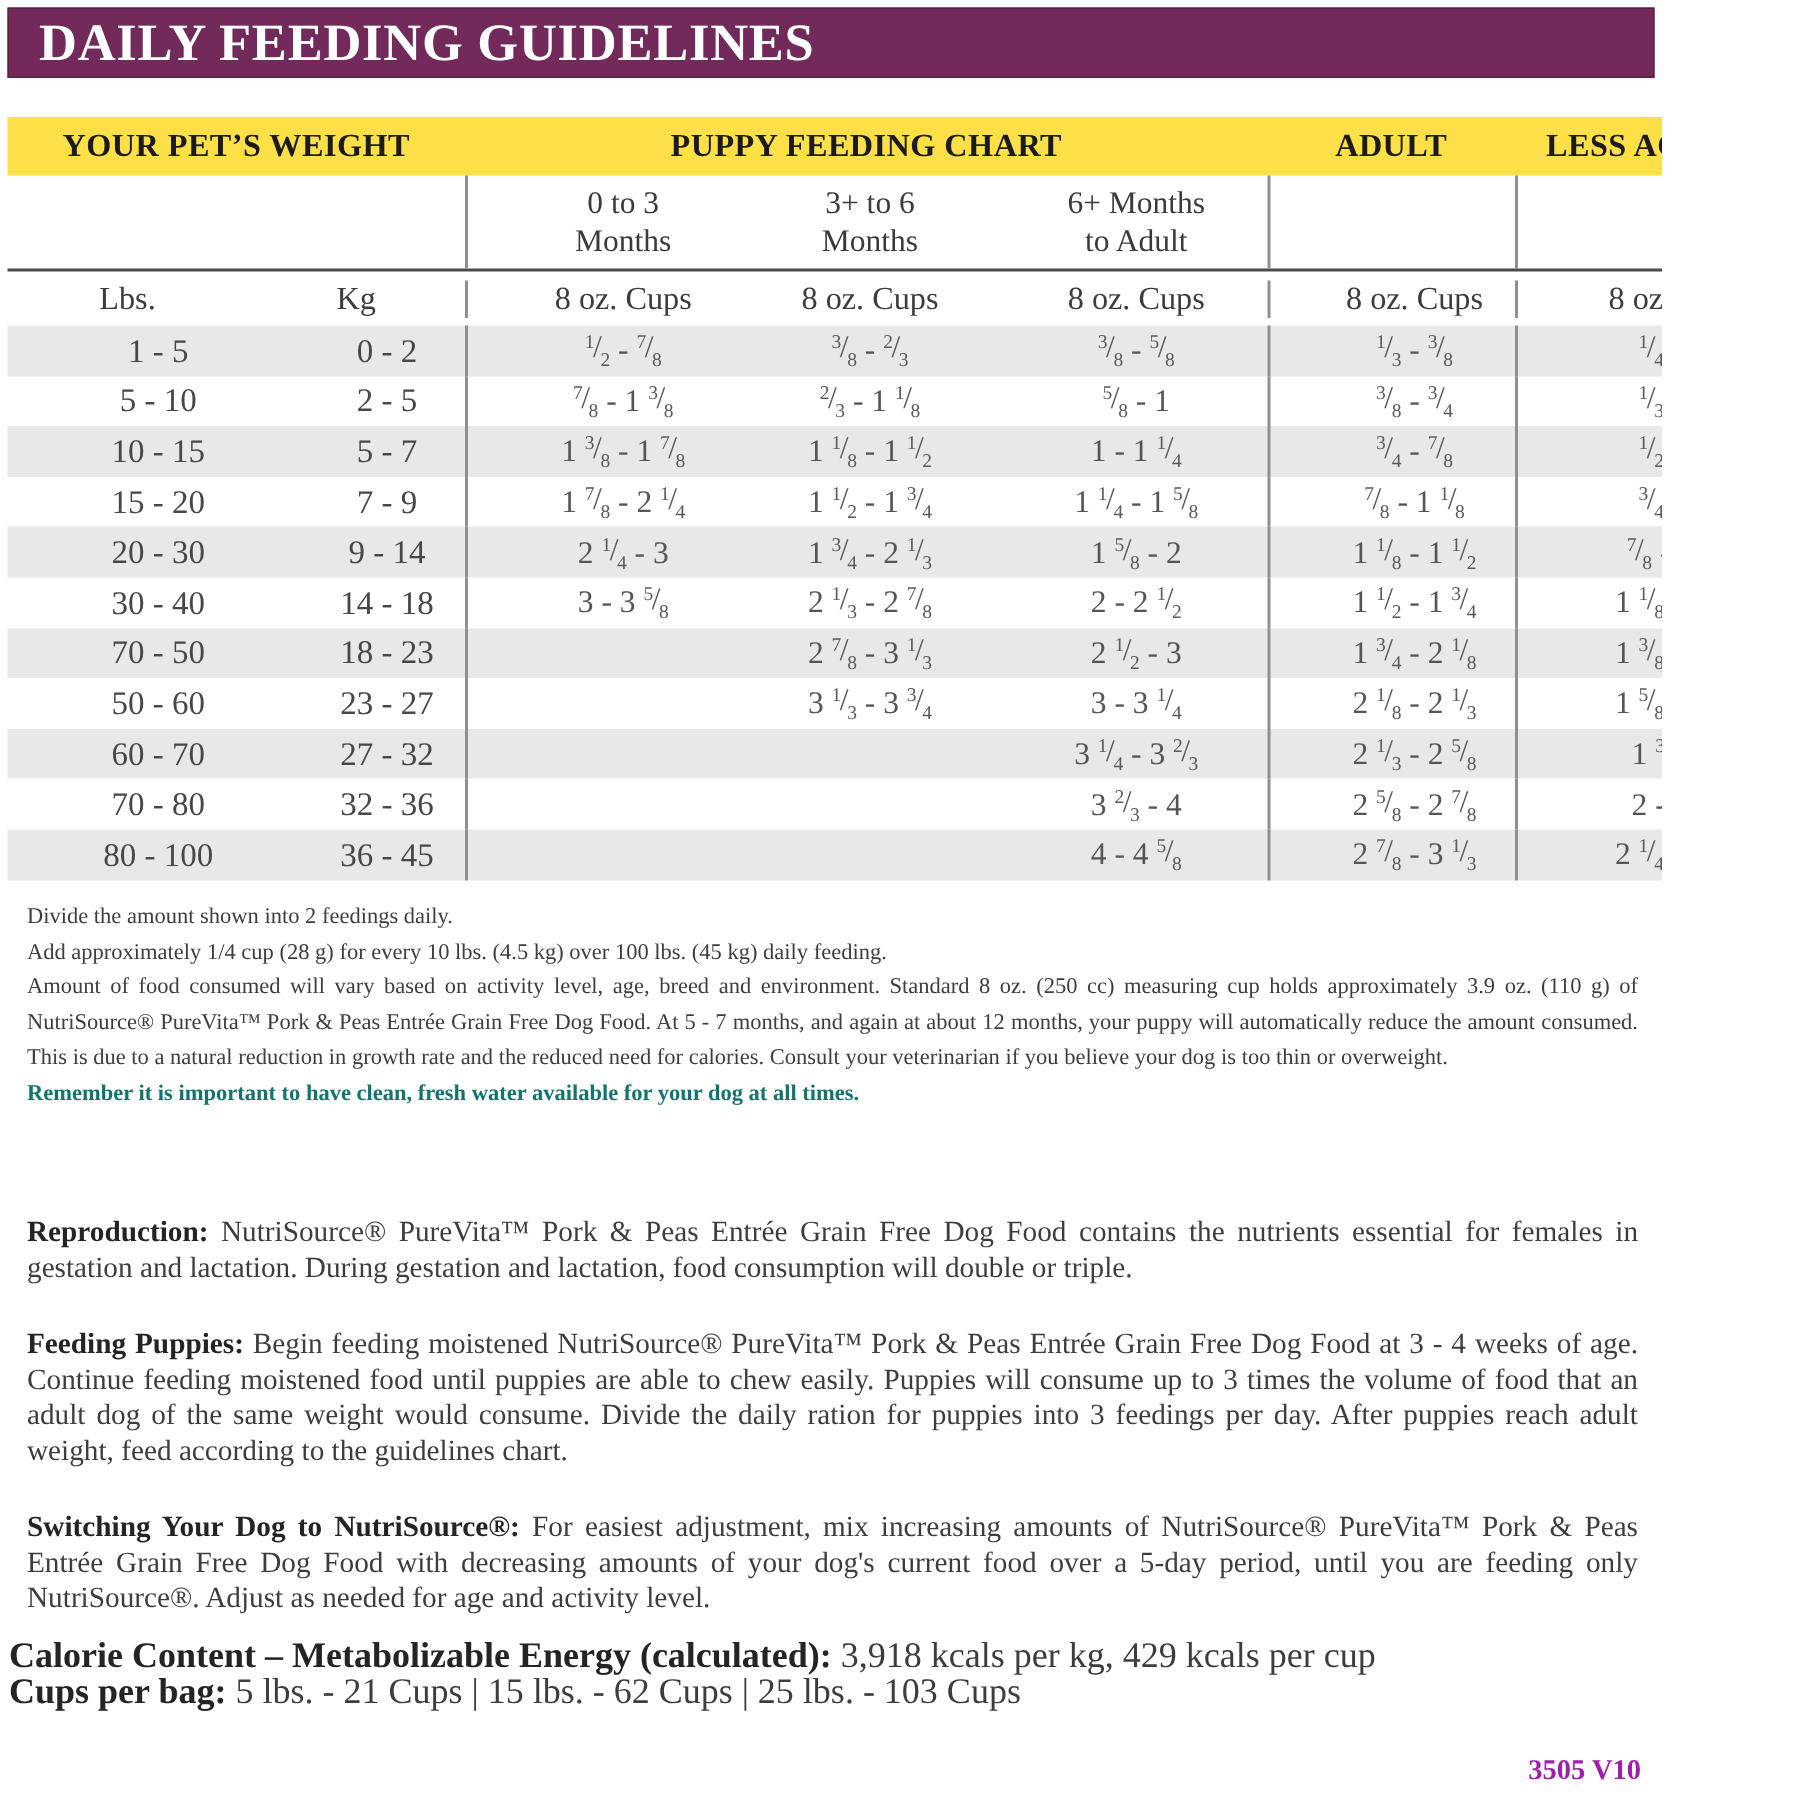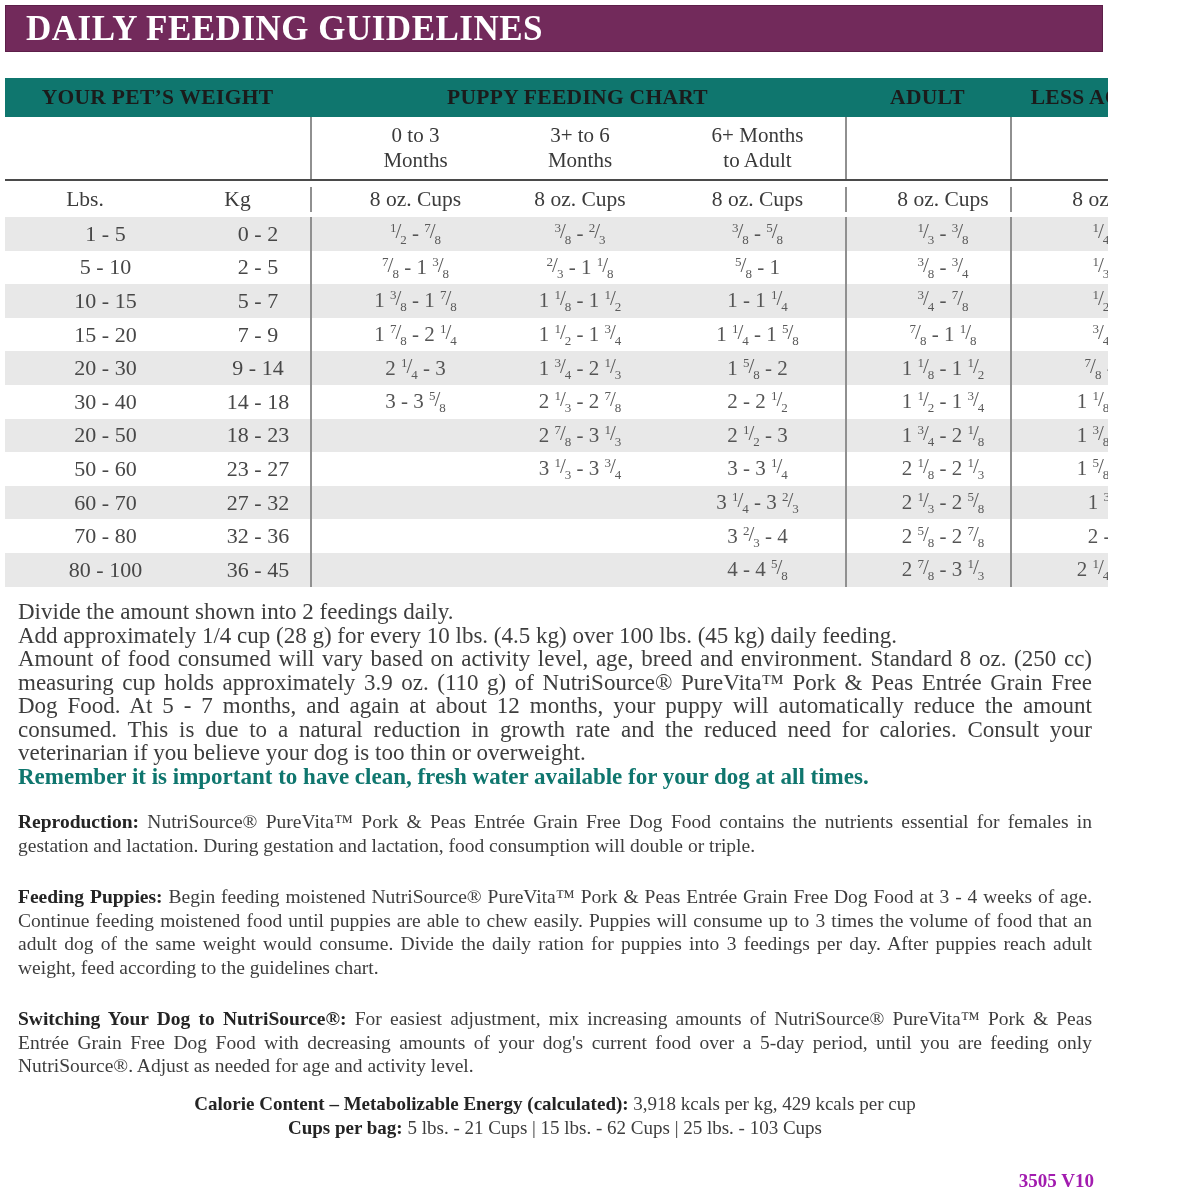--- a/index.html
+++ b/index.html
@@ -16,21 +16,21 @@
   }
   .banner .title {
     color:#ffffff; font-size:35px; font-weight:bold; letter-spacing:.5px; white-space:nowrap;
   }
 
   
   .ftable { position:absolute; left:5px; top:78px; width:1190px; }
   .grid7 { display:grid; grid-template-columns:160px 145px 180px 180px 175px 165px 185px; }
   .ghead {
     display:grid; grid-template-columns:305px 535px 165px 185px;
-    background:#0f766e; height:39px; align-items:center;
+    background:#fde047; height:39px; align-items:center;
   }
   .ghead .g {
     text-align:center; font-weight:bold; font-size:21.5px; color:#1b1b1b; letter-spacing:.3px;
   }
   .months { height:62px; border-bottom:2px solid #4a4a4a; }
   .mcell {
     display:flex; align-items:center; justify-content:center; text-align:center;
     font-size:21px; color:#3a3a3a; line-height:1.18; white-space:pre-line;
   }
   .units { height:36px; align-items:center; }
@@ -42,30 +42,30 @@
   .vl { border-left:2px solid #909090;padding-left:29px; }
 
   
   .frac { display:inline-block; white-space:nowrap; color:#5a5a5a; }
   .frac sup { font-size:13px; vertical-align:6px; }
   .frac .fs { font-size:21px; margin:0 -1px; }
   .frac sub { font-size:13px; vertical-align:-6px; }
   .tok { display:inline-block; }
 
   
-  .notes { position:absolute; left:18px; right:16px; top:600px; font-size:23px; line-height:23.5px; color:#3d3d3d; }
+  .notes { position:absolute; left:18px; right:16px; top:600px; font-size:15px; line-height:23.5px; color:#3d3d3d; }
   .notes p { margin:0; }
   .notes p.just { text-align:justify; }
   .notes p.bold { font-weight:bold; color:#0f766e; }
 
   .sections { position:absolute; left:18px; right:16px; top:810px; }
   .sec { margin:0 0 28px 0; font-size:19.5px; line-height:23.5px; text-align:justify; color:#3d3d3d; }
   .sec .lbl { font-weight:bold; color:#242424;margin-top:37px; }
 
-  .footer { position:absolute; left:18px; right:16px; top:1092px; font-size:19px; line-height:24px; color:#3d3d3d;text-align:center; }
+  .footer { position:absolute; left:6px; right:16px; top:1092px; font-size:24px; line-height:24px; color:#3d3d3d; }
   .footer p { margin:0; }
   .footer .lbl { font-weight:bold; color:#242424; }
 
   .version {
     position:absolute; right:14px; bottom:8px; color:#a21caf; font-weight:bold; font-size:19px;
   }
 </style>
 </head>
 <body>
 
@@ -156,21 +156,21 @@
         <div class="trow grid7">
           <div class="tcell wcol">30 - 40</div>
           <div class="tcell wcol">14 - 18</div>
           <div class="tcell vl"><span class="tok">3</span>&nbsp;<span class="tok">-</span>&nbsp;<span class="tok">3</span>&nbsp;<span class="frac"><sup>5</sup><span class="fs">/</span><sub>8</sub></span></div>
           <div class="tcell"><span class="tok">2</span>&nbsp;<span class="frac"><sup>1</sup><span class="fs">/</span><sub>3</sub></span>&nbsp;<span class="tok">-</span>&nbsp;<span class="tok">2</span>&nbsp;<span class="frac"><sup>7</sup><span class="fs">/</span><sub>8</sub></span></div>
           <div class="tcell"><span class="tok">2</span>&nbsp;<span class="tok">-</span>&nbsp;<span class="tok">2</span>&nbsp;<span class="frac"><sup>1</sup><span class="fs">/</span><sub>2</sub></span></div>
           <div class="tcell vl"><span class="tok">1</span>&nbsp;<span class="frac"><sup>1</sup><span class="fs">/</span><sub>2</sub></span>&nbsp;<span class="tok">-</span>&nbsp;<span class="tok">1</span>&nbsp;<span class="frac"><sup>3</sup><span class="fs">/</span><sub>4</sub></span></div>
           <div class="tcell vl"><span class="tok">1</span>&nbsp;<span class="frac"><sup>1</sup><span class="fs">/</span><sub>8</sub></span>&nbsp;<span class="tok">-</span>&nbsp;<span class="tok">1</span>&nbsp;<span class="frac"><sup>3</sup><span class="fs">/</span><sub>8</sub></span></div>
         </div>
         <div class="trow grid7 shade">
-          <div class="tcell wcol">20 - 50</div>
+          <div class="tcell wcol">70 - 50</div>
           <div class="tcell wcol">18 - 23</div>
           <div class="tcell vl"></div>
           <div class="tcell"><span class="tok">2</span>&nbsp;<span class="frac"><sup>7</sup><span class="fs">/</span><sub>8</sub></span>&nbsp;<span class="tok">-</span>&nbsp;<span class="tok">3</span>&nbsp;<span class="frac"><sup>1</sup><span class="fs">/</span><sub>3</sub></span></div>
           <div class="tcell"><span class="tok">2</span>&nbsp;<span class="frac"><sup>1</sup><span class="fs">/</span><sub>2</sub></span>&nbsp;<span class="tok">-</span>&nbsp;<span class="tok">3</span></div>
           <div class="tcell vl"><span class="tok">1</span>&nbsp;<span class="frac"><sup>3</sup><span class="fs">/</span><sub>4</sub></span>&nbsp;<span class="tok">-</span>&nbsp;<span class="tok">2</span>&nbsp;<span class="frac"><sup>1</sup><span class="fs">/</span><sub>8</sub></span></div>
           <div class="tcell vl"><span class="tok">1</span>&nbsp;<span class="frac"><sup>3</sup><span class="fs">/</span><sub>8</sub></span>&nbsp;<span class="tok">-</span>&nbsp;<span class="tok">1</span>&nbsp;<span class="frac"><sup>5</sup><span class="fs">/</span><sub>8</sub></span></div>
         </div>
         <div class="trow grid7">
           <div class="tcell wcol">50 - 60</div>
           <div class="tcell wcol">23 - 27</div>

